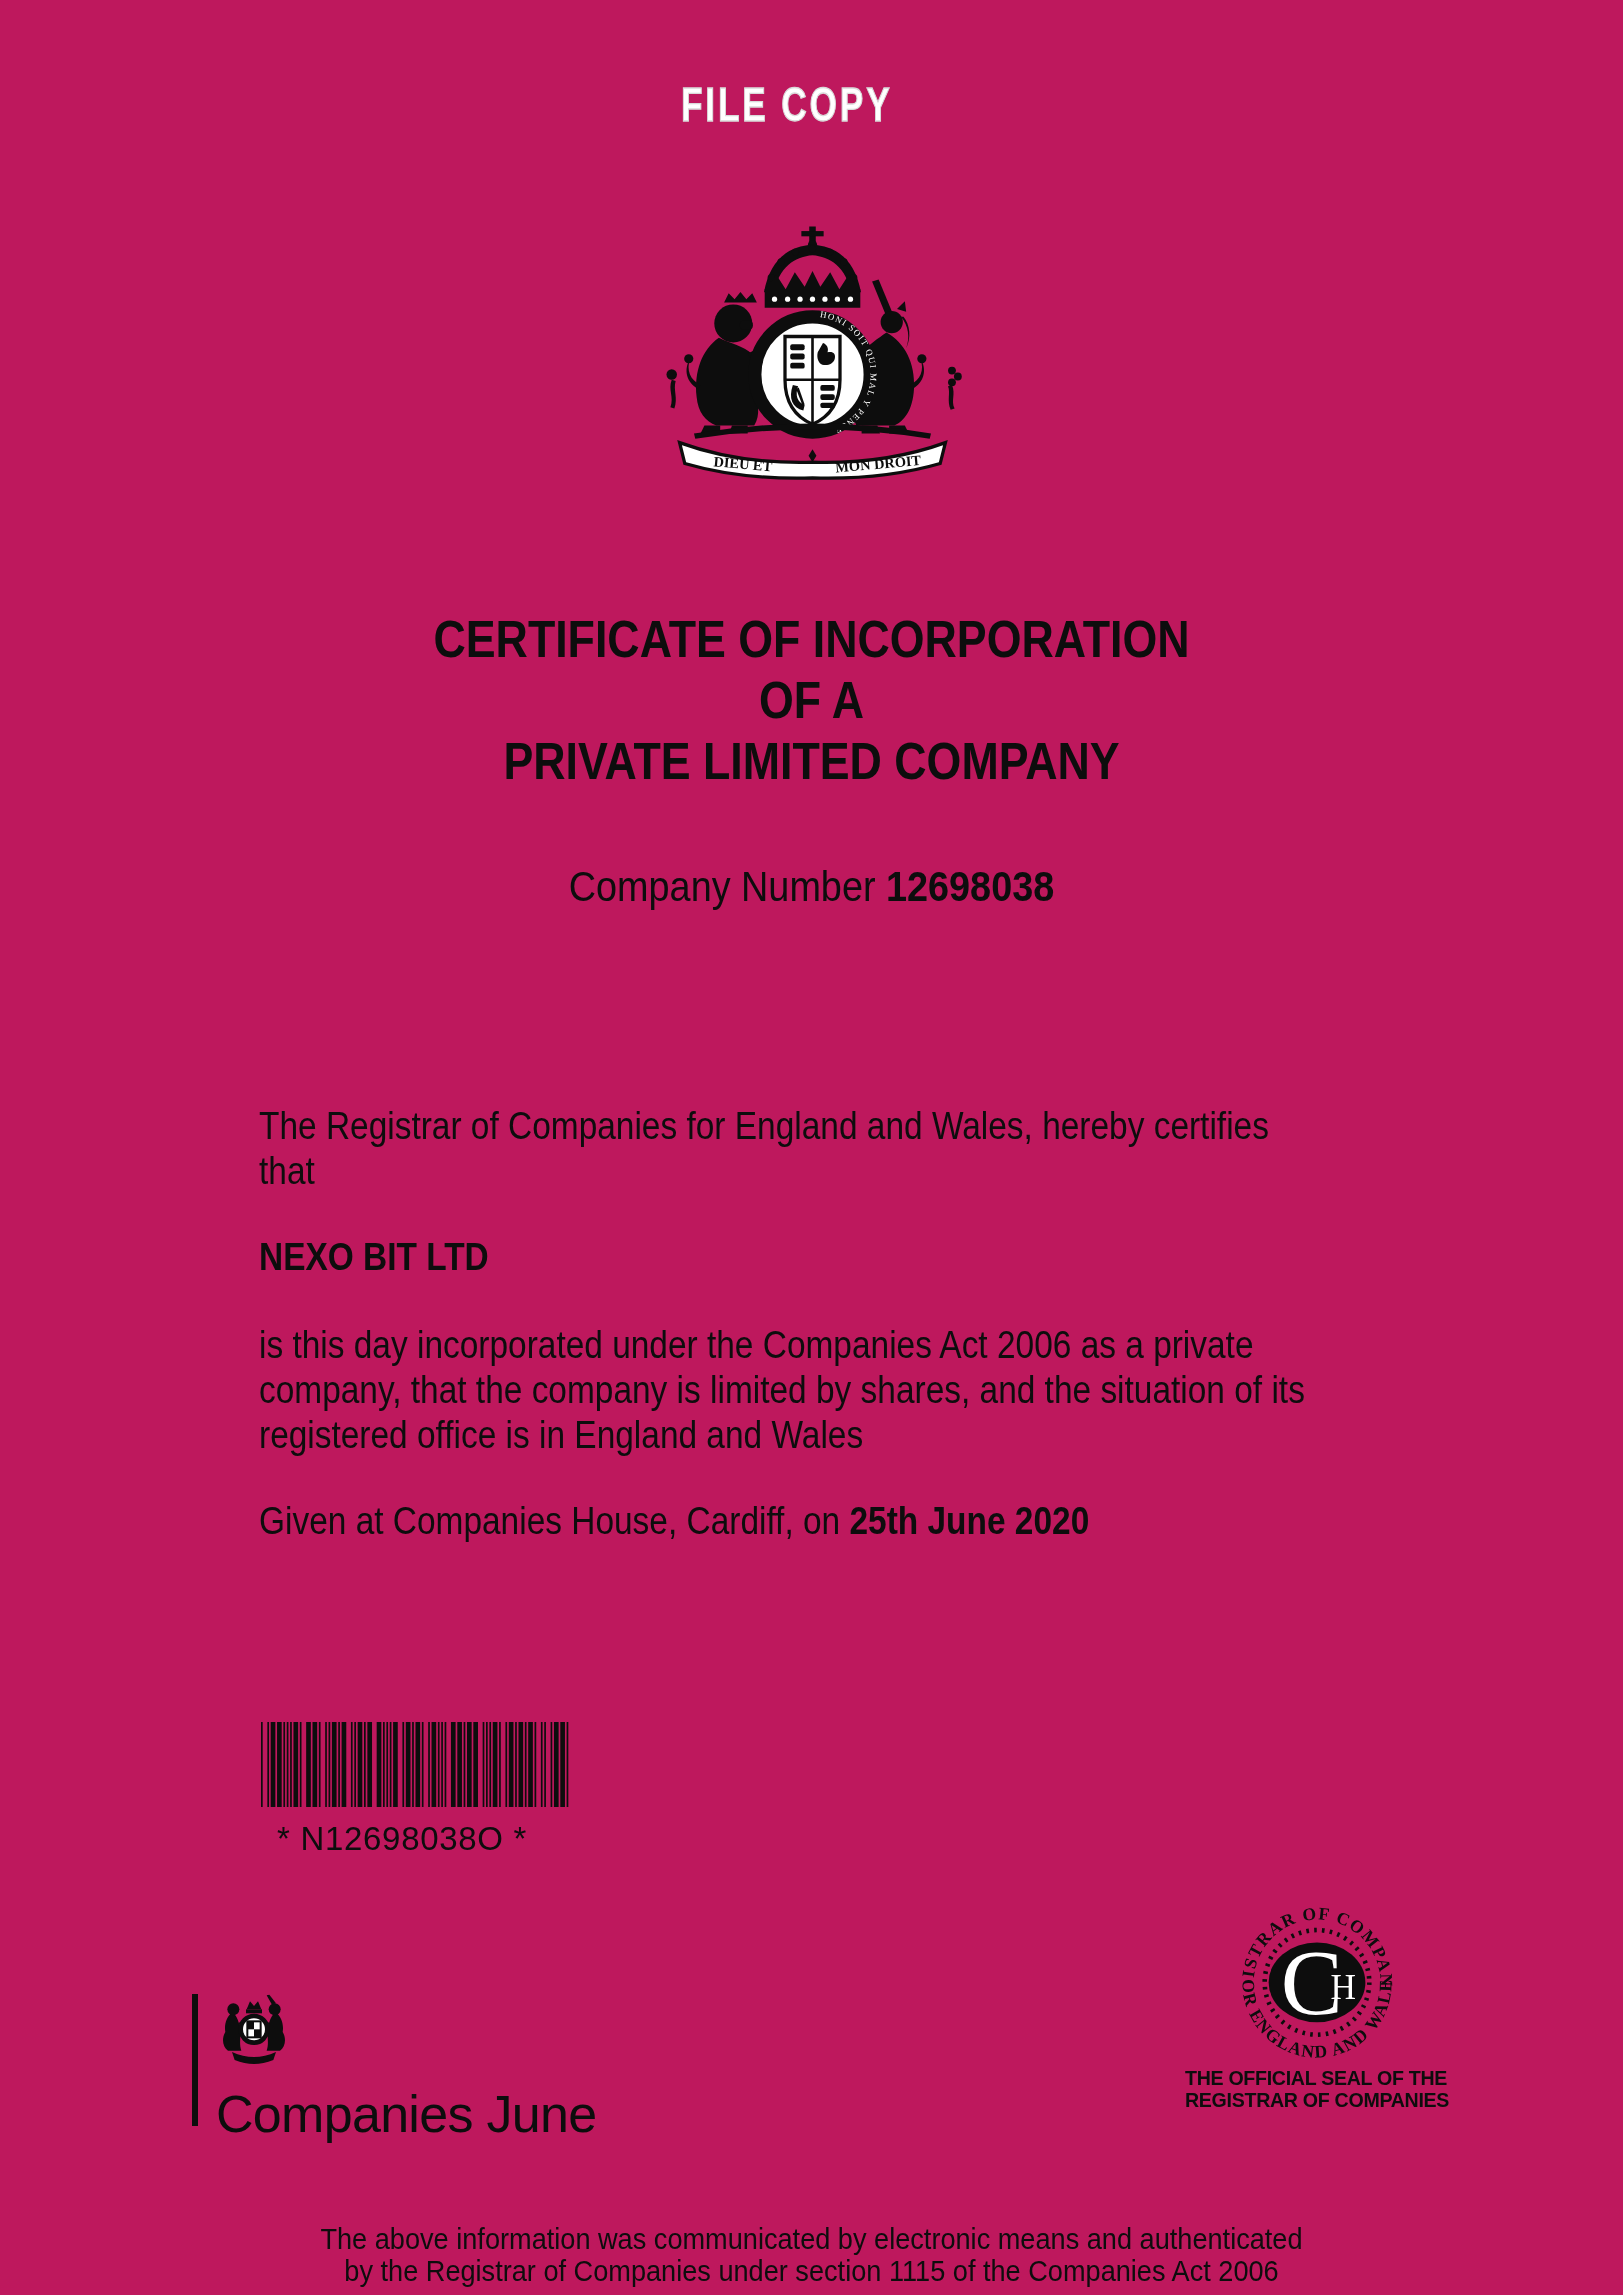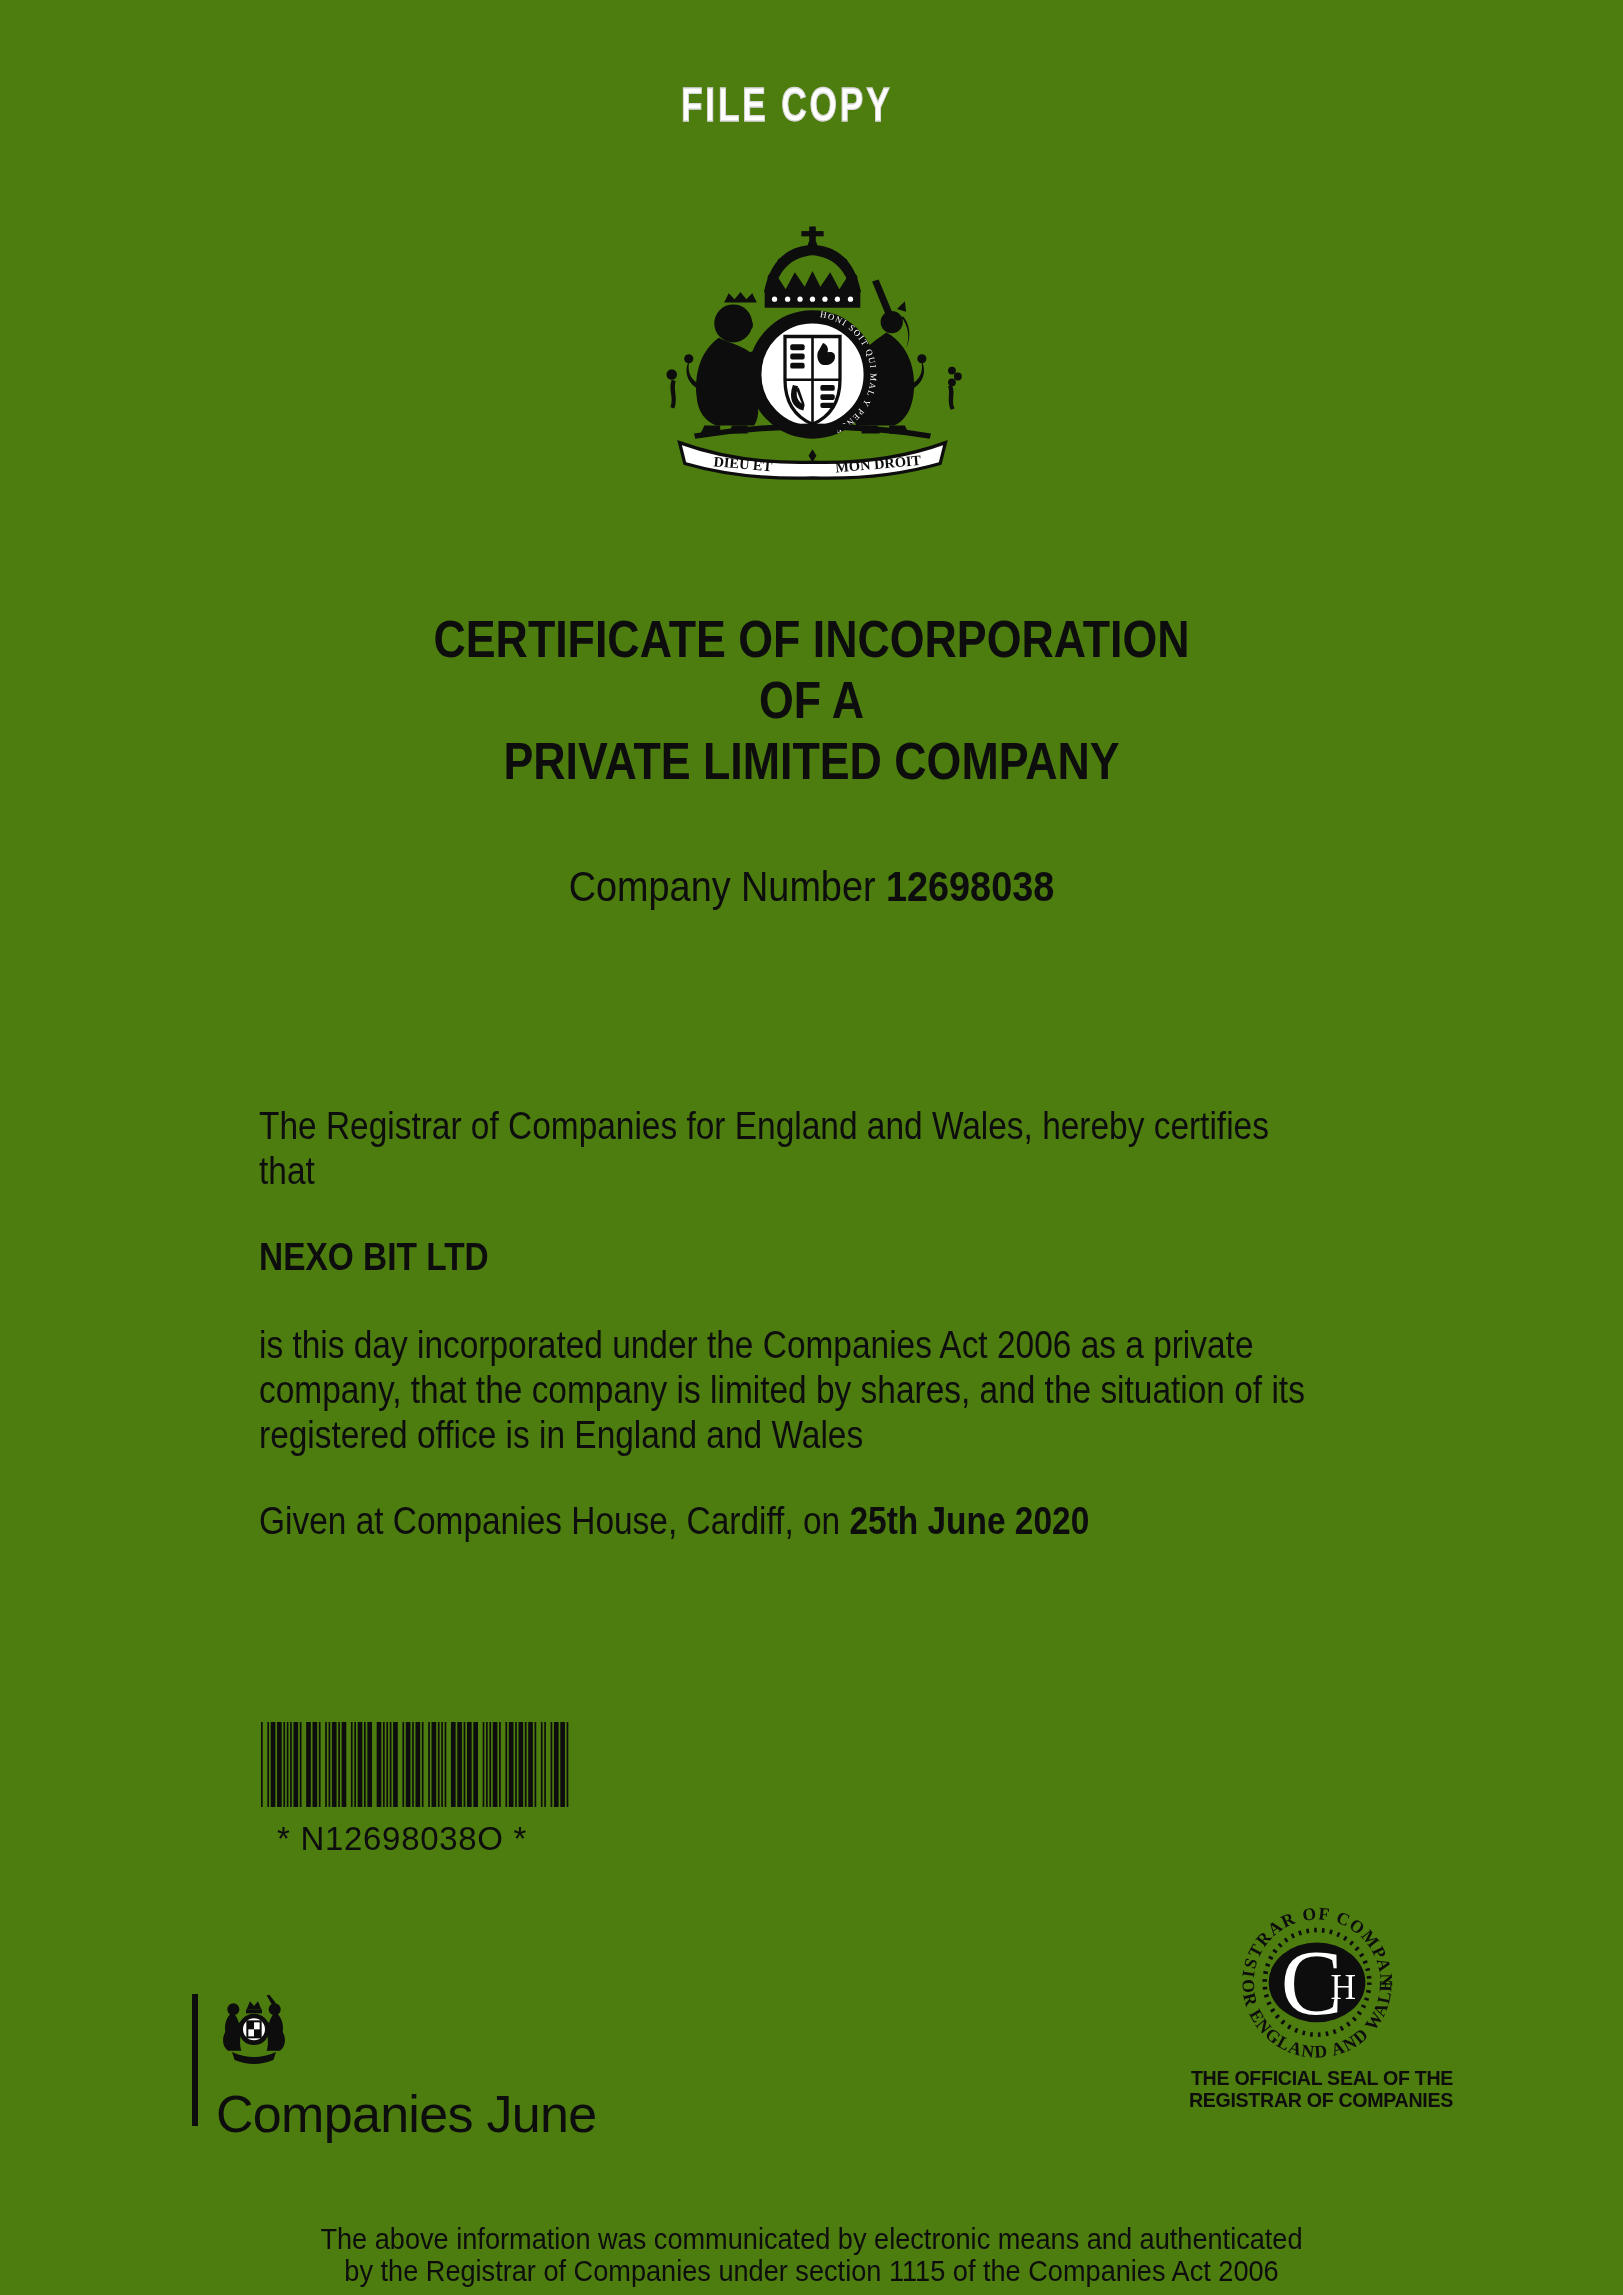--- a/index.html
+++ b/index.html
@@ -1,17 +1,17 @@
 <!DOCTYPE html>
 <html style="font-size:10.5px"><head>
 <meta charset="utf-8">
 <style>
   html,body{margin:0;padding:0;background:#ffffff;}
   .page{
-    position:relative;width:1623px;height:2295px;background:#4d7c0f;
+    position:relative;width:1623px;height:2295px;background:#be185d;
     font-family:"Liberation Sans",sans-serif;color:#0d0d0d;overflow:hidden;
   }
   
   .watermark{
     position:absolute;left:681px;top:76px;
     font-size:49px;font-weight:bold;letter-spacing:3.9px;white-space:nowrap;
     color:#ffffff;-webkit-text-stroke:1.3px #d9d9d9;
     transform:scaleX(.72);transform-origin:left top;
   }
   
@@ -44,21 +44,21 @@
   
   .ch-bar{position:absolute;left:192px;top:1994px;width:5.9px;height:132px;background:#0d0d0d;}
   .ch-crest{position:absolute;left:212px;top:1994px;width:84px;height:72px;}
   .ch-wordmark{
     position:absolute;left:216px;top:2087px;font-size:52px;line-height:54px;
     letter-spacing:-0.7px;white-space:nowrap;
   }
   
   .seal{position:absolute;left:1215px;top:1883px;width:204px;height:204px;}
   .seal-caption{
-    position:absolute;left:1185px;top:2068px;width:268px;text-align:right;
+    position:absolute;left:1185px;top:2068px;width:268px;text-align:left;
     font-size:19.6px;font-weight:bold;line-height:21.6px;letter-spacing:-0.3px;white-space:nowrap;
   }
   
   .footer{
     position:absolute;left:0;top:2223px;width:1623px;text-align:center;
     font-size:29.5px;line-height:32px;transform:scaleX(.92);transform-origin:center top;
   }
   svg text{font-family:"Liberation Serif",serif;}
 </style>
 </head>

